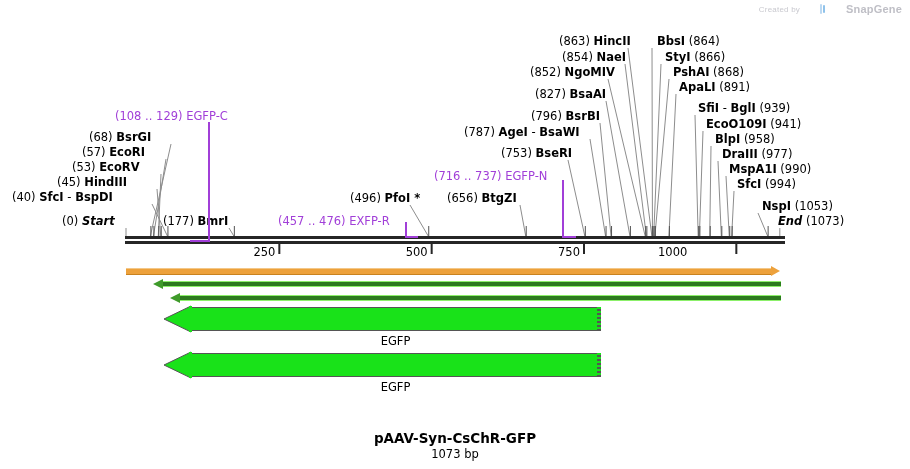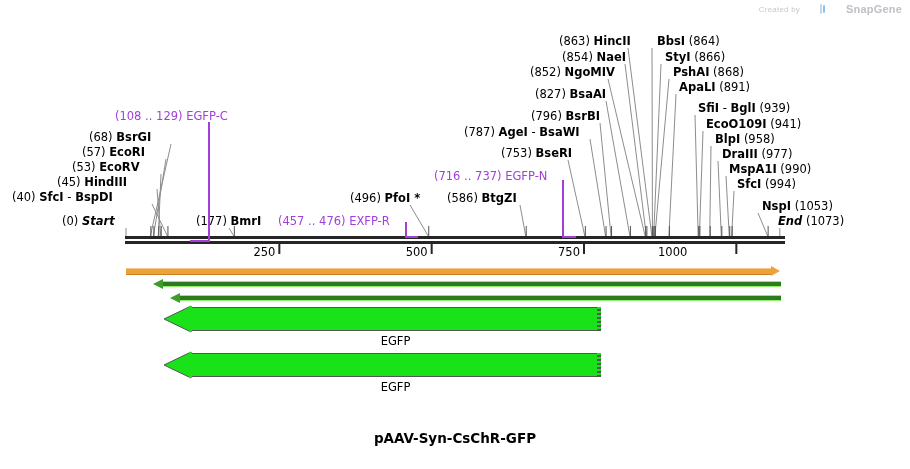--- a/index.html
+++ b/index.html
@@ -99,36 +99,36 @@
     <span class="enz">SfcI</span>
     <span class="dash">-</span>
     <span class="enz">BspDI</span>
   </div>
 
   <div class="lbl term" style="left:62px;top:215px;">
     <span class="pos">(0)</span>
     <span class="enz">Start</span>
   </div>
 
-  <div class="lbl" style="left:163px;top:215px;margin-left:33px;">
+  <div class="lbl" style="left:163px;top:215px;">
     <span class="pos">(177)</span>
     <span class="enz">BmrI</span>
   </div>
 
   <div class="lbl purple" style="left:278px;top:215px;">
     <span class="pos">(457 .. 476)</span>
     <span class="enz">EXFP-R</span>
   </div>
 
   <div class="lbl" style="left:350px;top:192px;">
     <span class="pos">(496)</span>
     <span class="enz">PfoI *</span>
   </div>
   <div class="lbl" style="left:447px;top:192px;">
-    <span class="pos">(586)</span>
+    <span class="pos">(656)</span>
     <span class="enz">BtgZI</span>
   </div>
 
   <div class="lbl purple" style="left:434px;top:170px;">
     <span class="pos">(716 .. 737)</span>
     <span class="enz">EGFP-N</span>
   </div>
 
   <div class="lbl" style="left:501px;top:147px;">
     <span class="pos">(753)</span>
@@ -321,14 +321,15 @@
   <div class="cds">
     <div class="cds-body" style="left:190px;top:353px;width:411px;height:24px;"></div>
     <svg style="position:absolute;left:163px;top:351px;" width="29" height="28">
       <polygon points="1,14 28,1 28,27" fill="#19e219" stroke="#555" stroke-width="1"></polygon>
       <rect x="26" y="1" width="3" height="26" fill="#19e219" stroke="none"></rect>
     </svg>
   </div>
   <div class="cds-label" style="left:190px;top:380px;width:411px;">EGFP</div>
 
   <div class="title" style="left:0;top:430px;">pAAV-Syn-CsChR-GFP</div>
+  <div class="subtitle" style="left:0;top:447px;">1073 bp</div>
 
 </div>
 
 </body></html>

